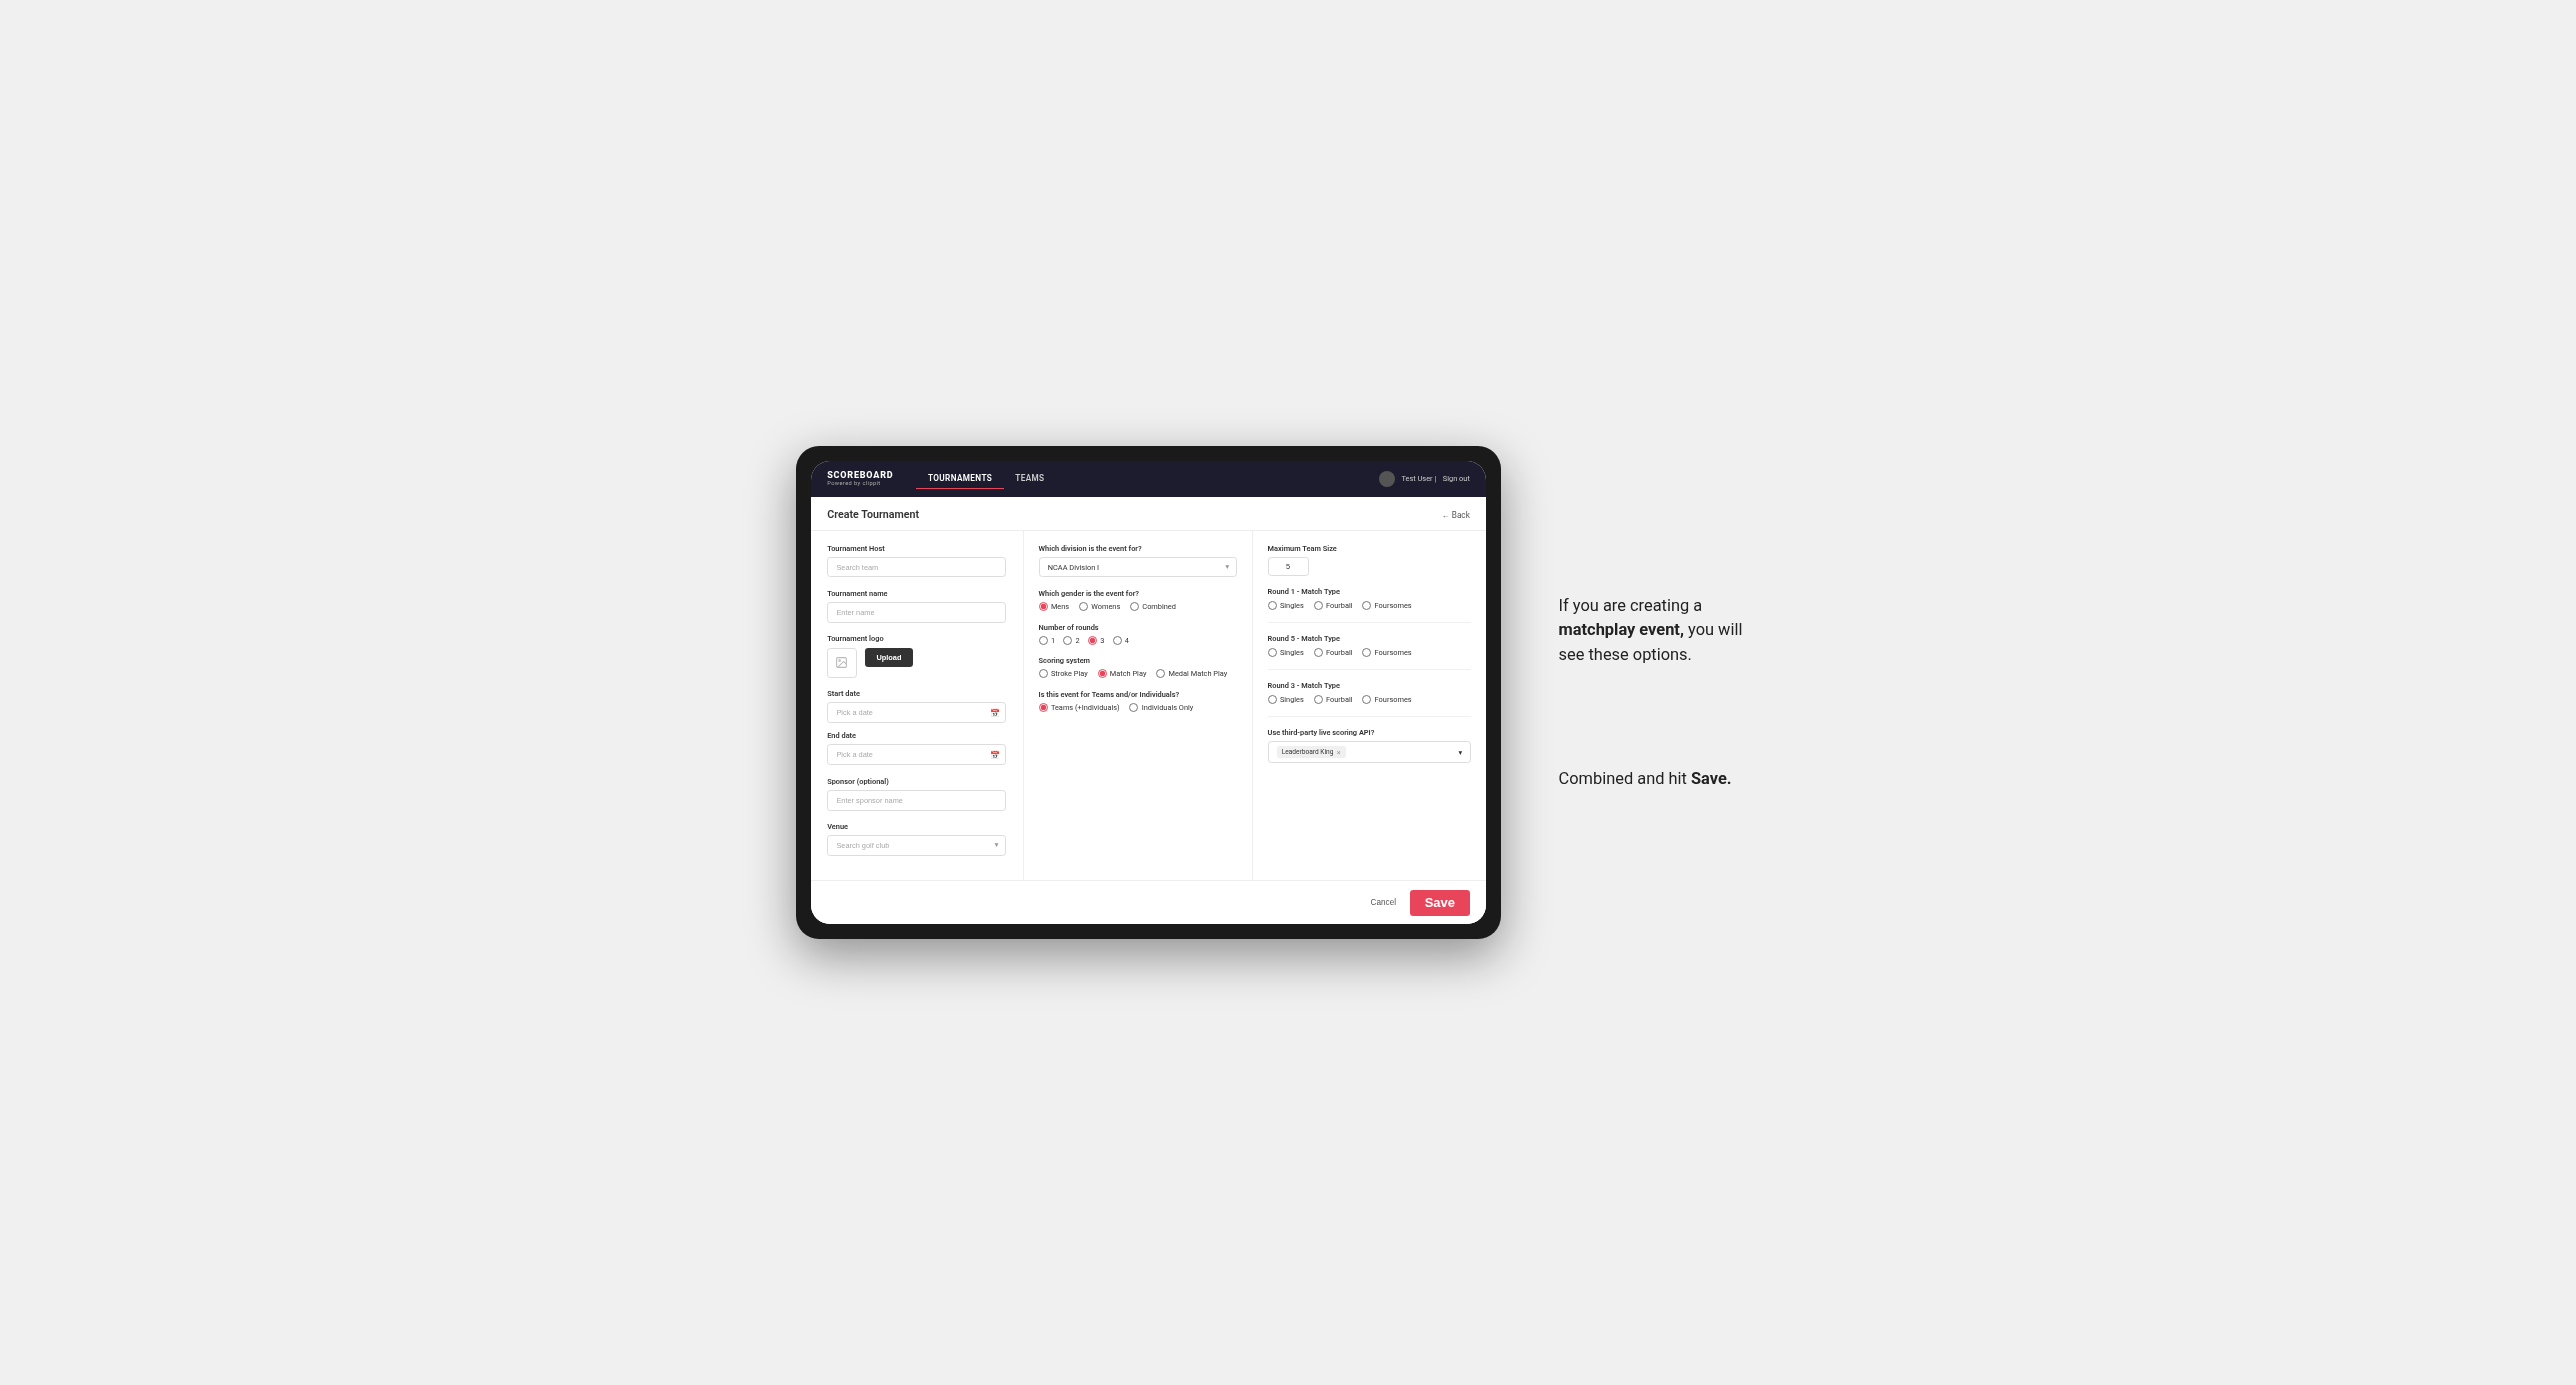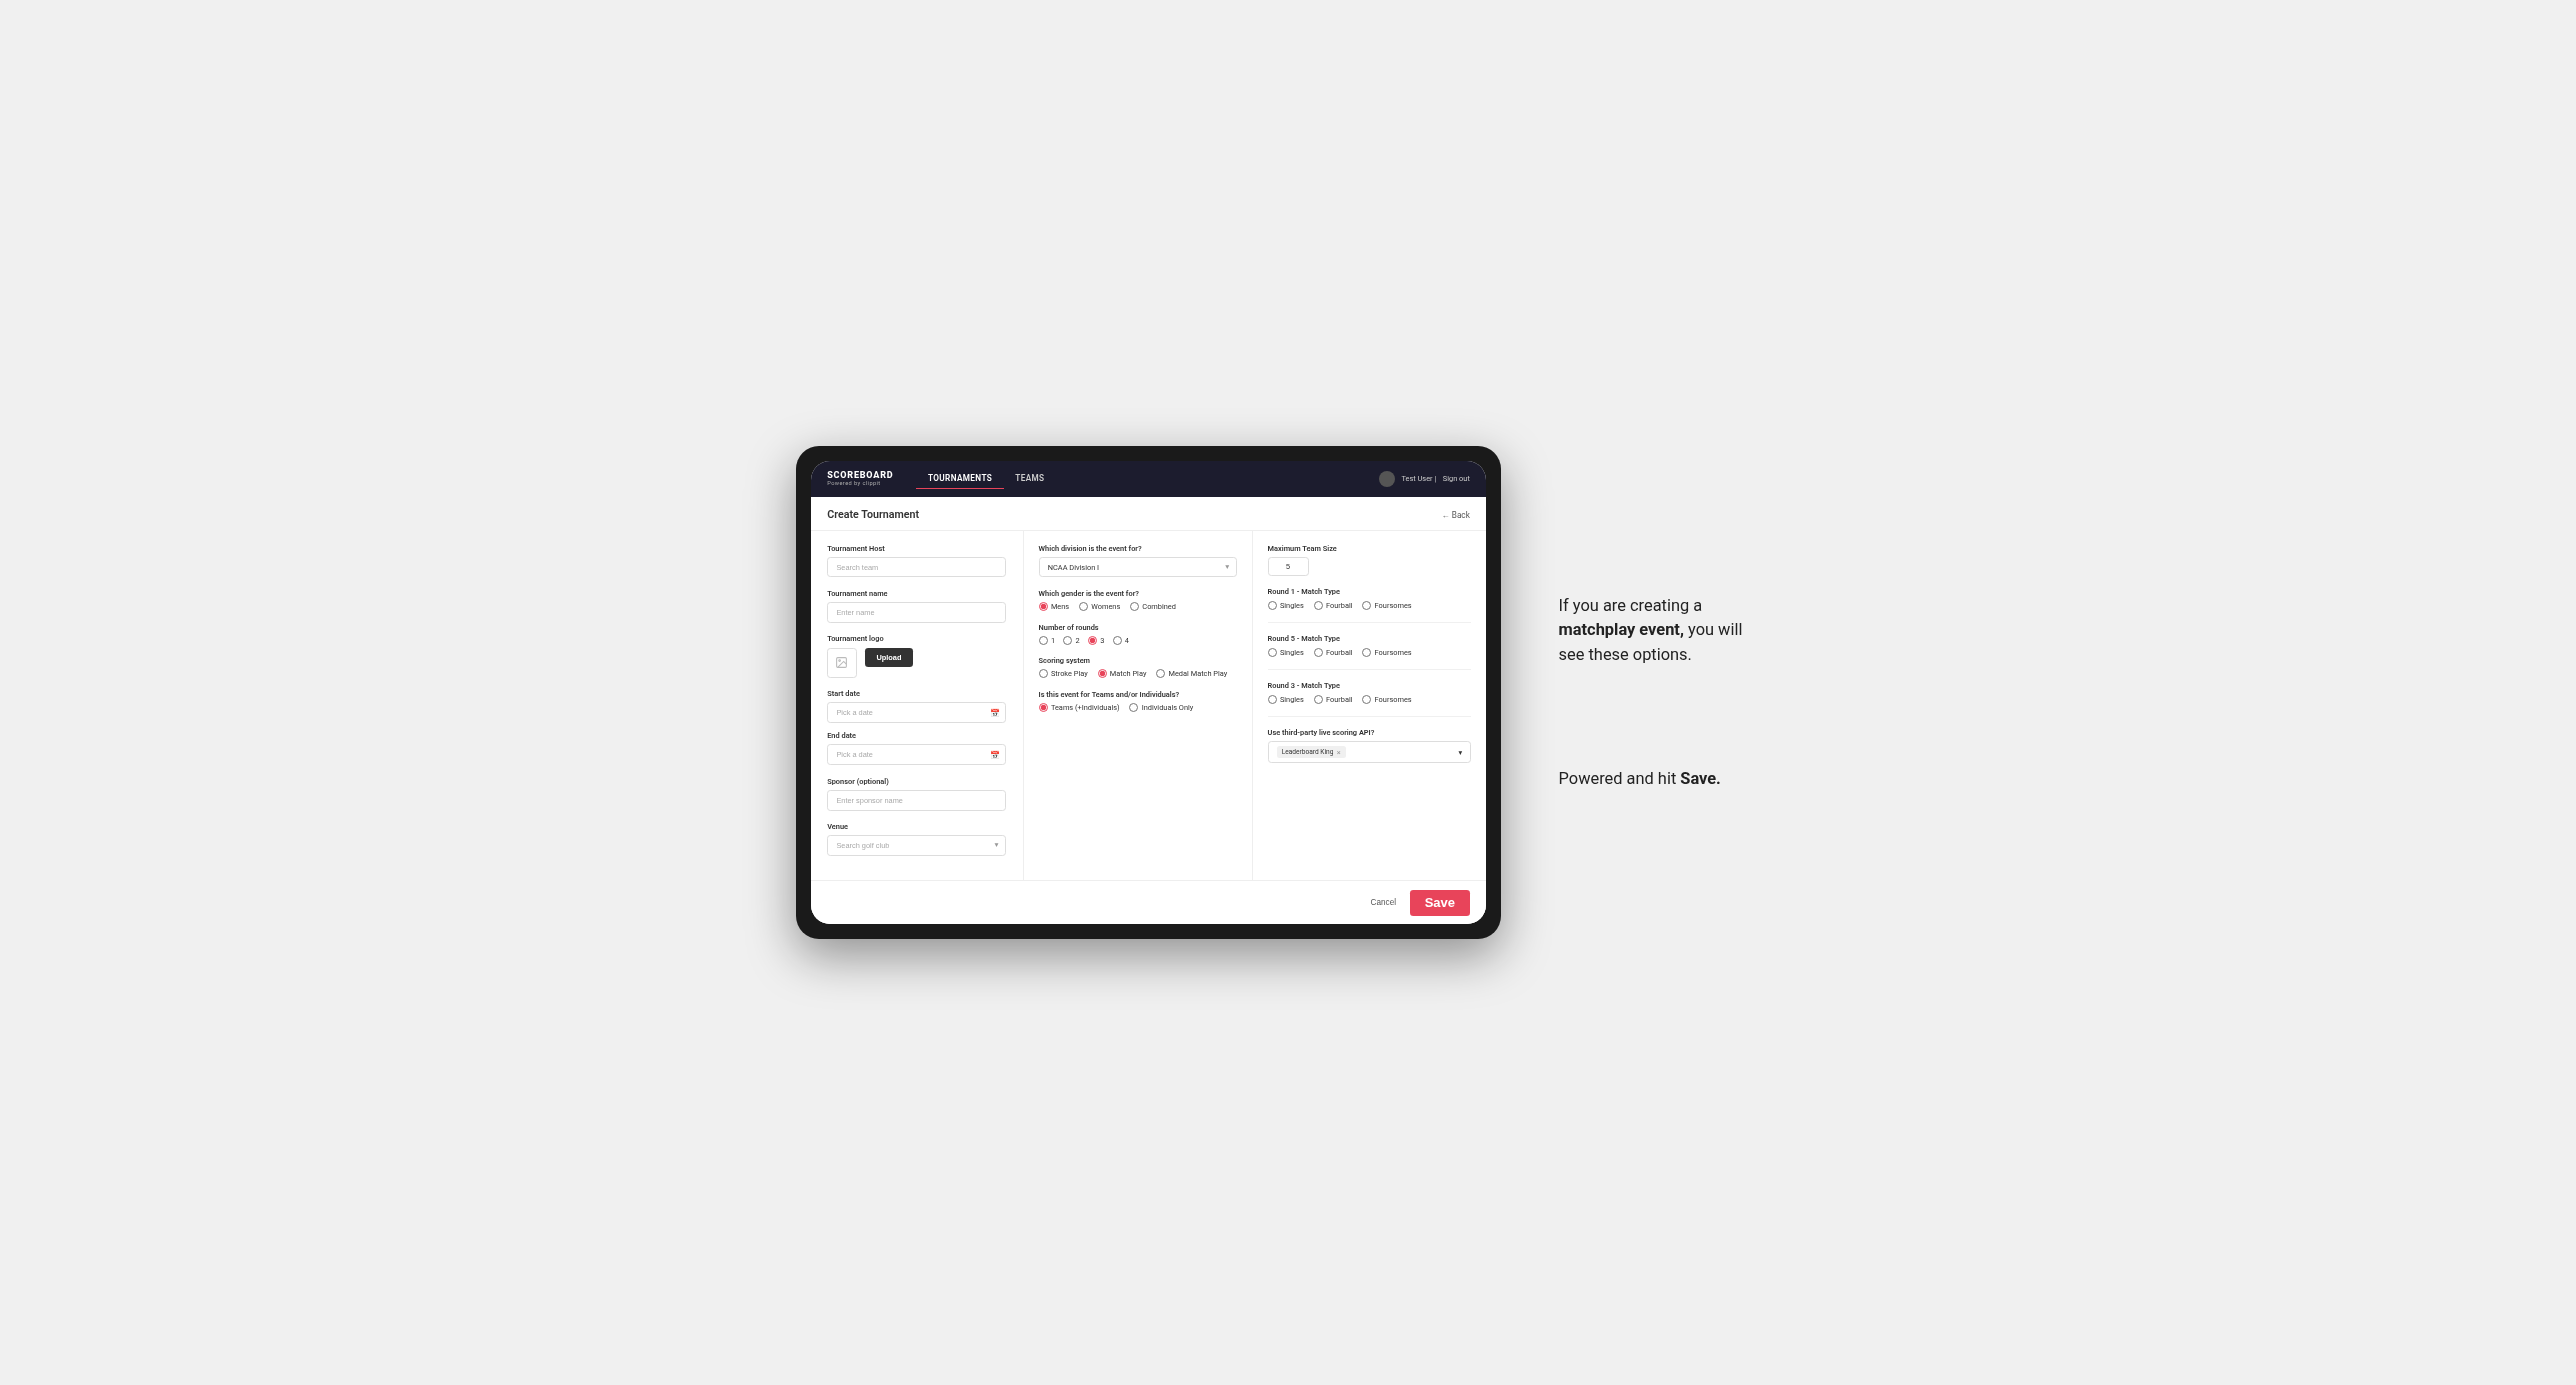--- a/index.html
+++ b/index.html
@@ -673,18 +673,18 @@
       </div>
 
     </div>
   </div>
 
   <div class="annotation-area">
     <div style="font-size:16.4px;line-height:1.5;color:#222;">
       <span>If you are creating a </span><strong>matchplay event,</strong><span> you will see these options.</span>
     </div>
     <div style="font-size:16.4px;line-height:1.5;color:#222;margin-top:66px;">
-      <span>Powered and hit </span><strong>Save.</strong>
+      <span>Combined and hit </span><strong>Save.</strong>
     </div>
   </div>
 
 </div>
 
 
 </body></html>

